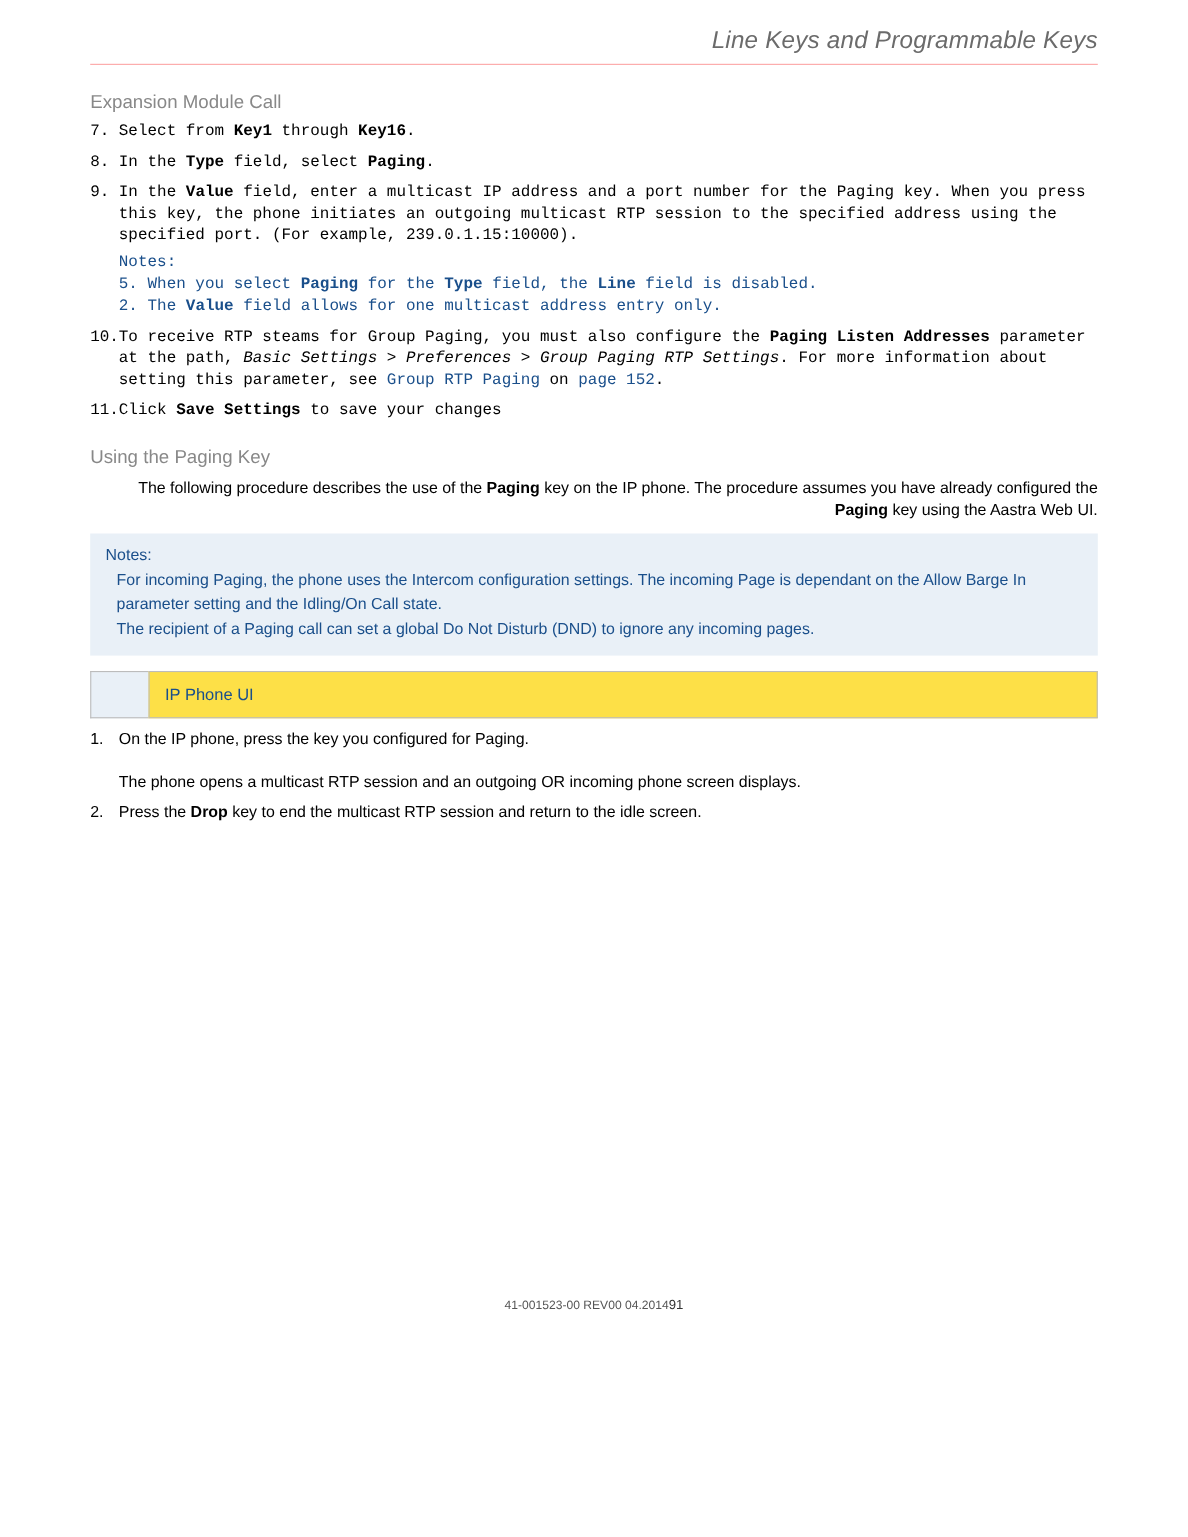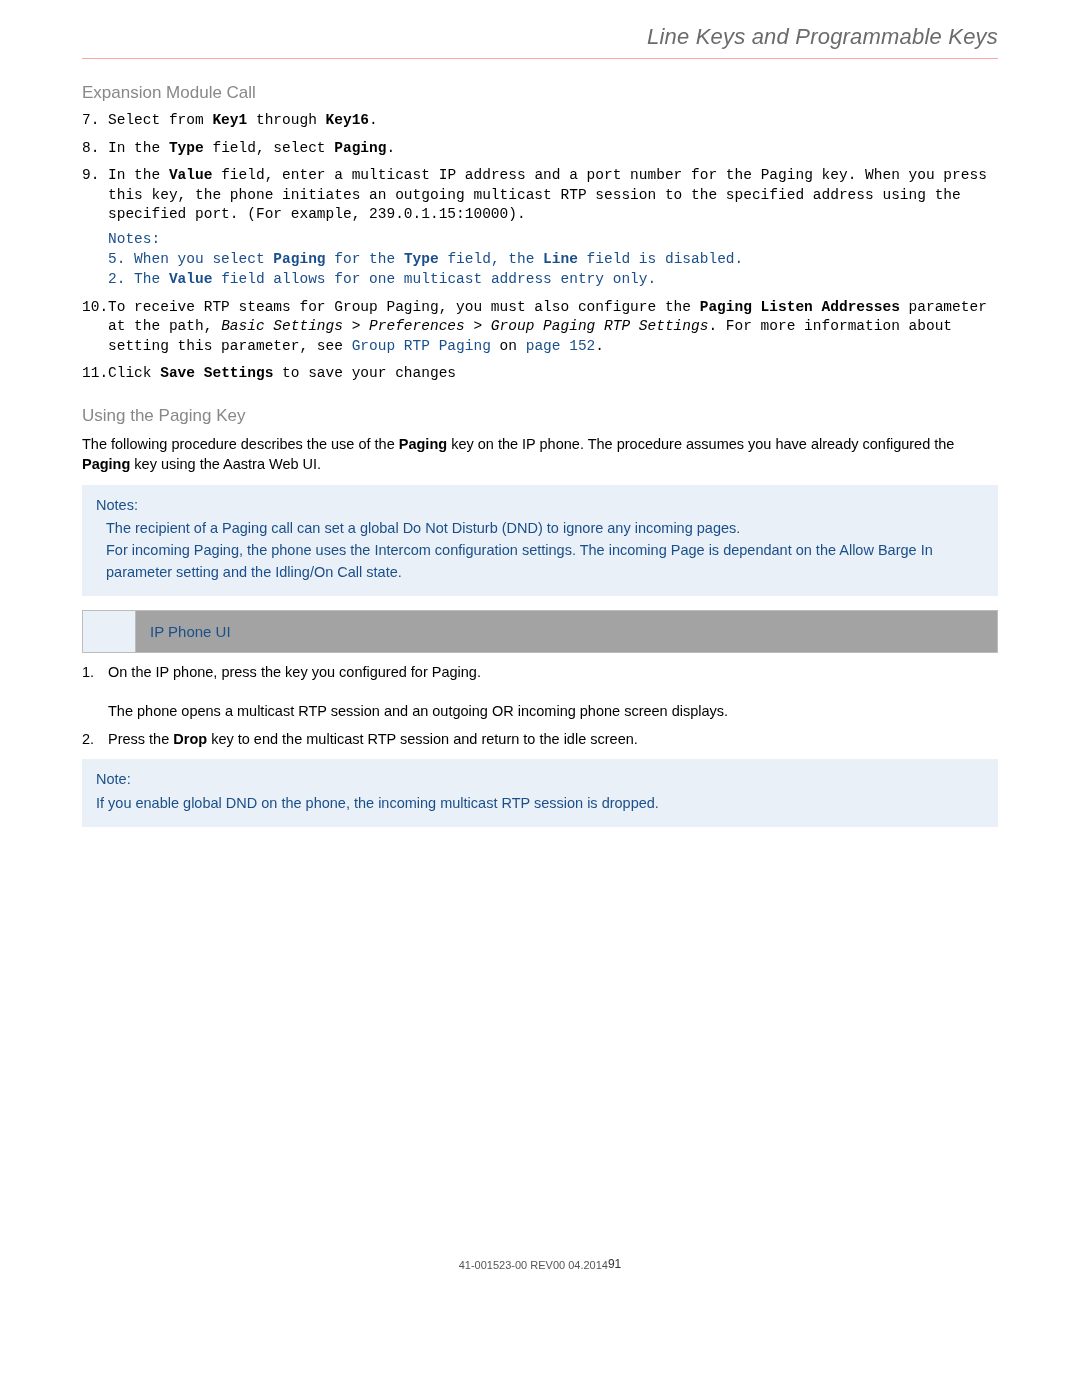--- a/index.html
+++ b/index.html
@@ -65,20 +65,21 @@
   .sub-ol .sub-line {
     line-height: 1.4;
   }
   .inline-bold { font-weight: 600; }
   .italic { font-style: italic; }
   .link { color: #1a4f8b; }
   .para {
     margin: 8px 0 10px 0;
     line-height: 1.4;
     color: #000;
+    text-align: right;
   }
   .note-box {
     background: #e9f0f7;
     color: #1a4f8b;
     padding: 10px 14px 12px 14px;
     margin: 10px 0 14px 0;
     line-height: 1.5;
   }
   .note-box .label { font-weight: 400; margin-bottom: 2px; }
   .note-box .pad { padding-left: 10px; }
@@ -87,21 +88,21 @@
     margin: 0 0 10px 0;
   }
   .ui-bar-cell-a {
     width: 52px;
     background: #e9f0f7;
     border: 1px solid #bcbcbc;
     border-right: none;
   }
   .ui-bar-cell-b {
     flex: 1;
-    background: #a3a3a3;
+    background: #fde047;
     border: 1px solid #bcbcbc;
     color: #1a4f8b;
     padding: 12px 14px;
     font-size: 15px;
   }
   .footer {
     position: relative;
     margin-top: 430px;
     display: flex;
     justify-content: center;
@@ -170,42 +171,38 @@
   </ol>
 
   <div class="section-title tight">Using the Paging Key</div>
 
   <div class="para">
     <span>The following procedure describes the use of the </span><span class="inline-bold">Paging</span><span> key on the IP phone. The procedure assumes you have already configured the </span><span class="inline-bold">Paging</span><span> key using the Aastra Web UI.</span>
   </div>
 
   <div class="note-box">
     <div class="label">Notes:</div>
+    <div class="pad"> For incoming Paging, the phone uses the Intercom configuration settings. The incoming Page is dependant on the Allow Barge In parameter setting and the Idling/On Call state.</div>
     <div class="pad">The recipient of a Paging call can set a global Do Not Disturb (DND) to ignore any incoming pages.</div>
-    <div class="pad"> For incoming Paging, the phone uses the Intercom configuration settings. The incoming Page is dependant on the Allow Barge In parameter setting and the Idling/On Call state.</div>
   </div>
 
   <div class="ui-bar">
     <div class="ui-bar-cell-a"></div>
     <div class="ui-bar-cell-b">IP Phone UI</div>
   </div>
 
   <ol class="inner">
     <li>
       <span>On the IP phone, press the key you configured for Paging.</span>
       <div class="subtext">The phone opens a multicast RTP session and an outgoing OR incoming phone screen displays.</div>
     </li>
     <li>
       <span>Press the </span><span class="inline-bold">Drop</span><span> key to end the multicast RTP session and return to the idle screen.</span>
     </li>
   </ol>
 
-  <div class="note-box">
-    <div class="label">Note:</div>
-    <div>If you enable global DND on the phone, the incoming multicast RTP session is dropped.</div>
-  </div>
 
   <div class="footer">
     <div>41-001523-00 REV00   04.2014</div>
     <div class="pg">91</div>
   </div>
 
 </div>
 
 </body></html>

